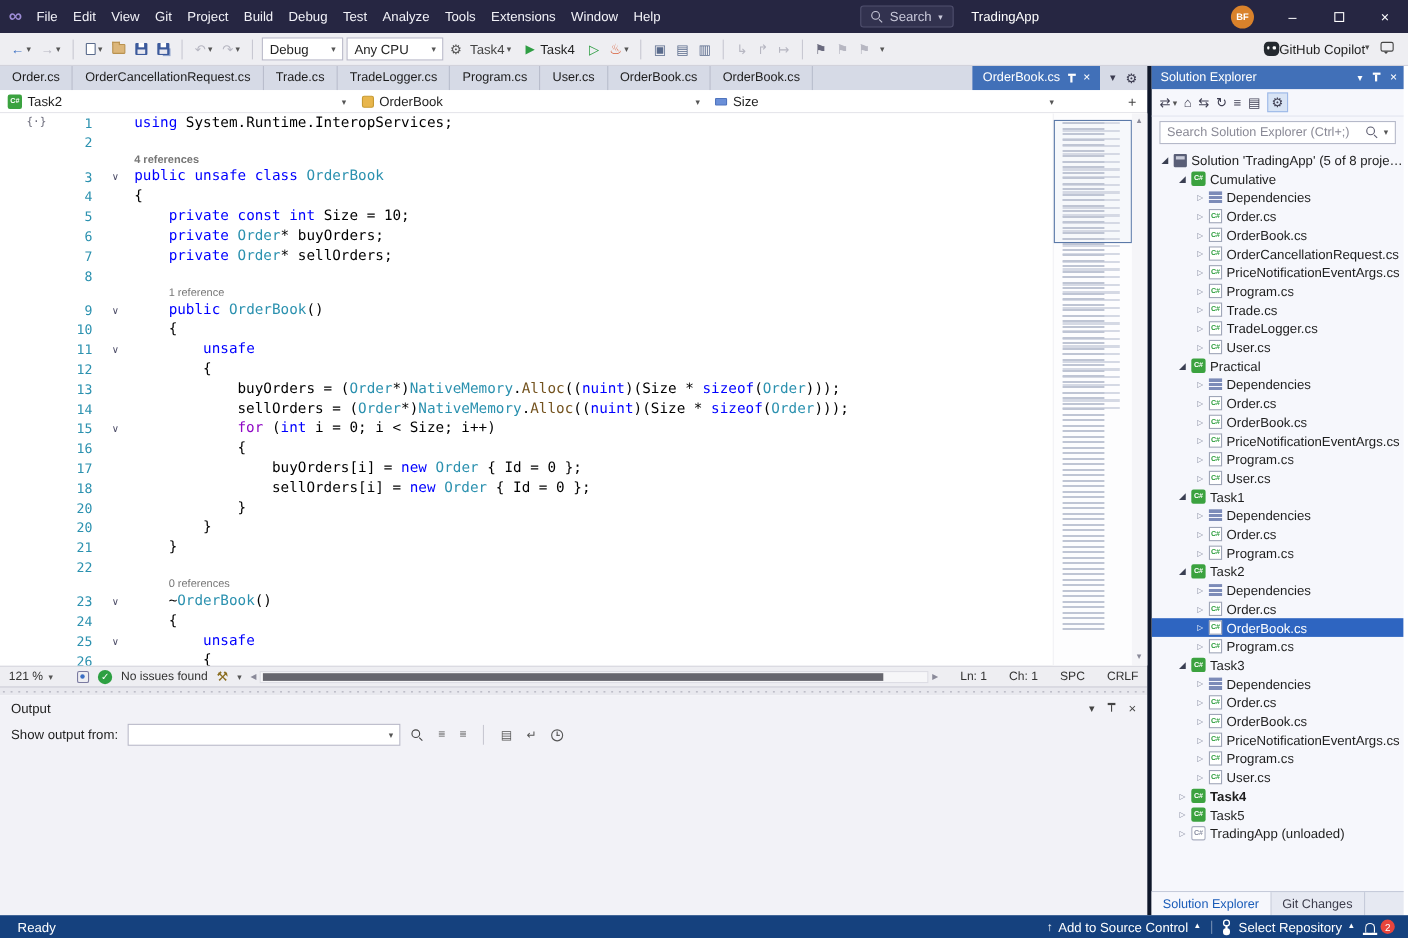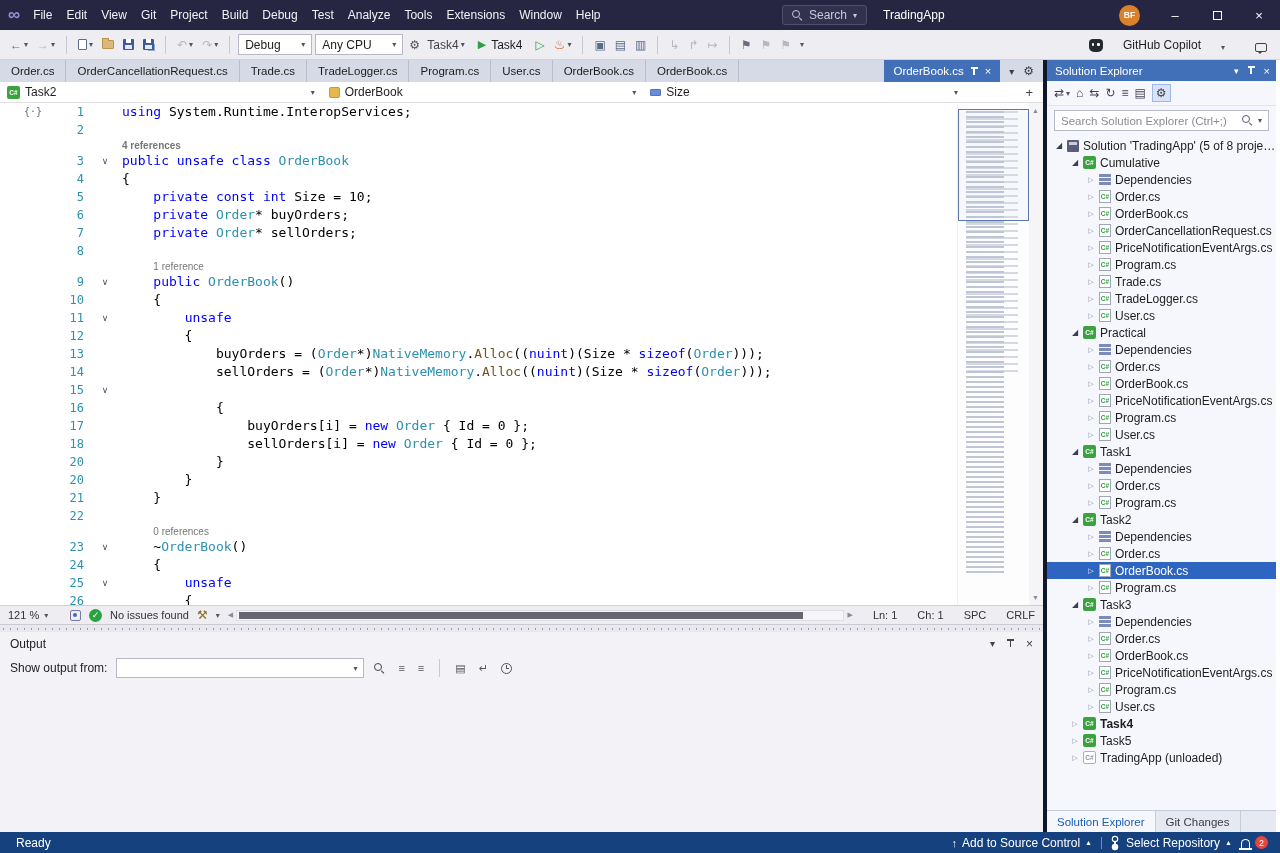--- a/index.html
+++ b/index.html
@@ -26,21 +26,21 @@
   .toolbar{height:30px;background:#EEEEF2;border-bottom:1px solid #D2D2DB;display:flex;align-items:center;padding:0 7px;gap:3px;font-size:12px;color:#1E1E1E;flex:none}
   .tbtn{height:22px;display:flex;align-items:center;gap:2px;padding:0 3px;color:#444}
   .tbtn.disabled{color:#B7B7C2}
   .tsep{width:1px;height:18px;background:#C8C8D2;margin:0 5px;flex:none}
   .dd{background:#fff;border:1px solid #B8B8C8;height:21px;display:flex;align-items:center;padding:0 6px;gap:8px;font-size:12px;color:#222}
   .dd .caret{margin-left:auto}
   .runbtn{display:flex;align-items:center;gap:5px;height:22px;padding:0 7px}
   .play-solid{color:#2F9E44;font-size:11px}
   .play-outline{color:#2F9E44;font-size:12px}
   .flame{color:#D9603B;font-size:13px}
-  .copilot-area{margin-left:auto;display:flex;align-items:flex-end;gap:20px;color:#1E1E1E}
+  .copilot-area{margin-left:auto;display:flex;align-items:flex-start;gap:0;color:#1E1E1E}
 
   
   .main{flex:1;display:flex;min-height:0}
   .left-col{width:1043px;display:flex;flex-direction:column;min-height:0;flex:none}
 
   
   .tabbar{height:22px;background:#D6DAE6;display:flex;align-items:stretch;font-size:11.5px;flex:none}
   .tab{padding:0 11px;display:flex;align-items:center;color:#1C1C1C;border-right:1px solid #B9BDCC;white-space:nowrap}
   .tab-preview{margin-left:auto;background:#4170B8;color:#fff;display:flex;align-items:center;gap:7px;padding:0 9px;white-space:nowrap}
   .tab-preview .icon-pin{color:#fff}
@@ -399,20 +399,21 @@
               <pre class="codetext"><span class="tk-pl">            buyOrders = (</span><span class="tk-ty">Order</span><span class="tk-pl">*)</span><span class="tk-ty">NativeMemory</span><span class="tk-pl">.</span><span class="tk-m">Alloc</span><span class="tk-pl">((</span><span class="tk-kw">nuint</span><span class="tk-pl">)(Size * </span><span class="tk-kw">sizeof</span><span class="tk-pl">(</span><span class="tk-ty">Order</span><span class="tk-pl">)));</span></pre>
             </div>
             <div class="code-row">
               <div class="gutter">14</div>
               <div class="foldcol"></div>
               <pre class="codetext"><span class="tk-pl">            sellOrders = (</span><span class="tk-ty">Order</span><span class="tk-pl">*)</span><span class="tk-ty">NativeMemory</span><span class="tk-pl">.</span><span class="tk-m">Alloc</span><span class="tk-pl">((</span><span class="tk-kw">nuint</span><span class="tk-pl">)(Size * </span><span class="tk-kw">sizeof</span><span class="tk-pl">(</span><span class="tk-ty">Order</span><span class="tk-pl">)));</span></pre>
             </div>
             <div class="code-row">
               <div class="gutter">15</div>
               <div class="foldcol">∨</div>
+              <pre class="codetext"><span class="tk-pl">            </span><span class="tk-ctrl">for</span><span class="tk-pl"> (</span><span class="tk-kw">int</span><span class="tk-pl"> i = 0; i &lt; Size; i++)</span></pre>
             </div>
             <div class="code-row">
               <div class="gutter">16</div>
               <div class="foldcol"></div>
               <pre class="codetext"><span class="tk-pl">            {</span></pre>
             </div>
             <div class="code-row">
               <div class="gutter">17</div>
               <div class="foldcol"></div>
               <pre class="codetext"><span class="tk-pl">                buyOrders[i] = </span><span class="tk-kw">new</span><span class="tk-pl"> </span><span class="tk-ty">Order</span><span class="tk-pl"> { Id = 0 };</span></pre>

